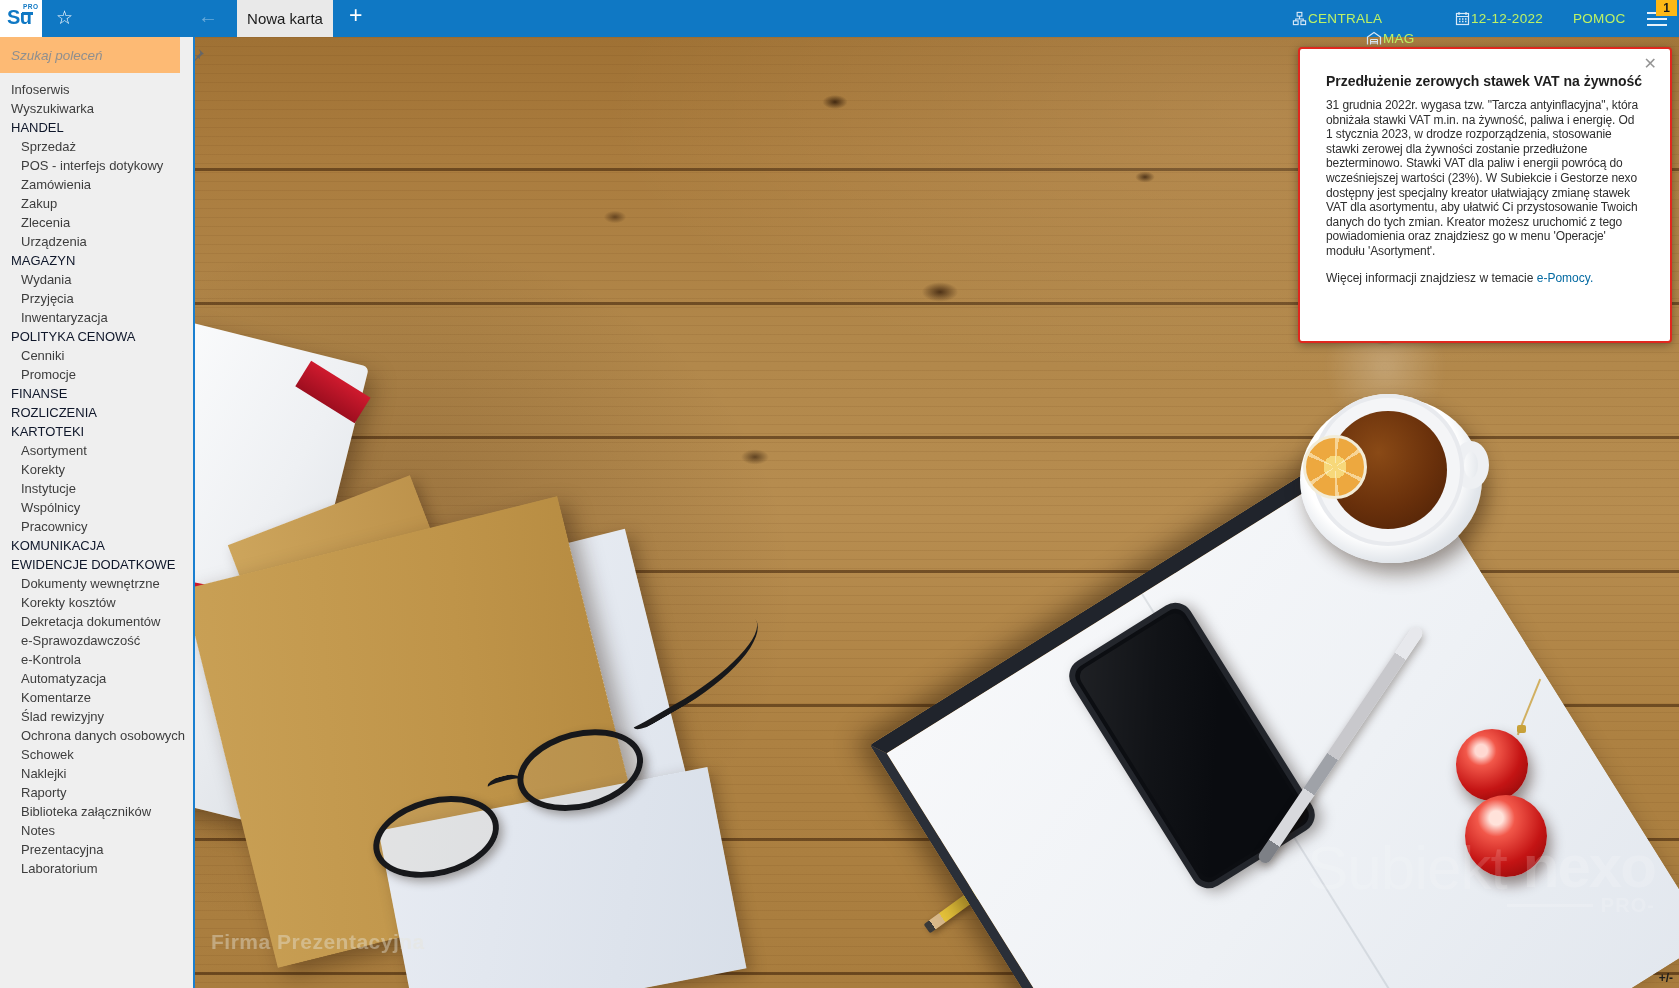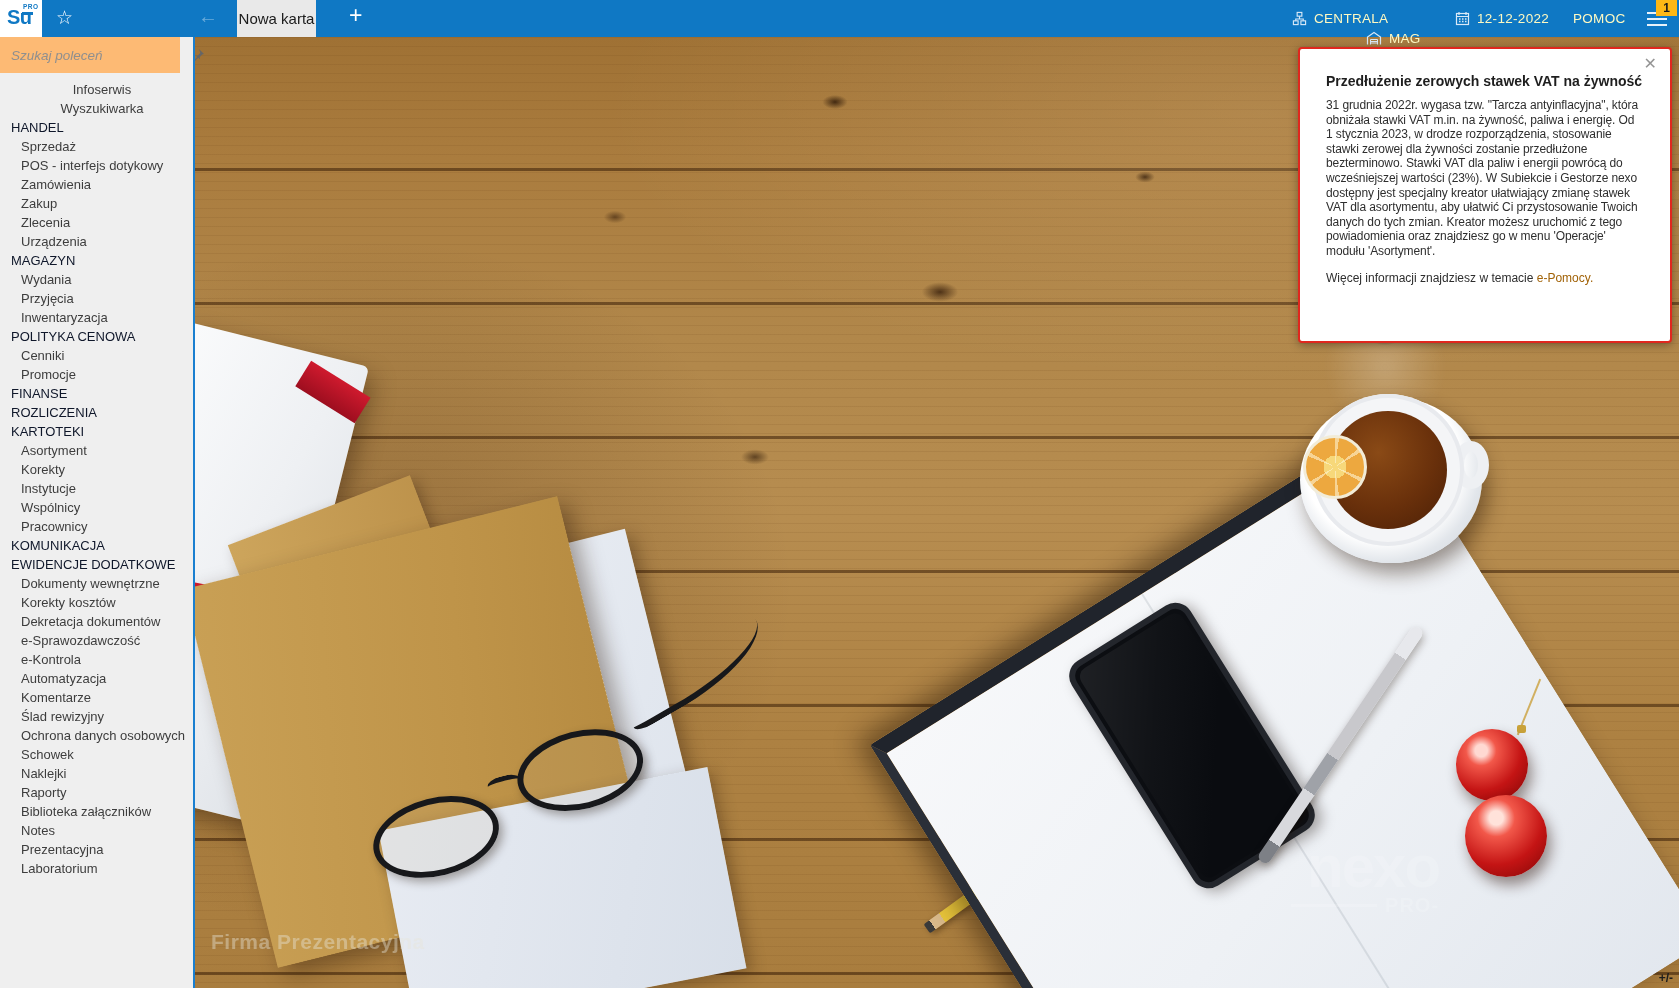--- a/index.html
+++ b/index.html
@@ -7,43 +7,43 @@
   *{box-sizing:border-box;}
 
   
   .topbar{position:absolute;top:0;left:0;width:1679px;height:37px;background:#0f78c4;z-index:30;}
   .logo{position:absolute;left:0;top:0;width:42px;height:37px;background:#fff;color:#0f78c4;}
   .logo-text{position:absolute;left:7px;top:6px;font-size:20px;font-weight:bold;letter-spacing:-0.5px;}
   .logo-bar{position:absolute;left:22px;top:12px;width:11px;height:2.5px;background:#0f78c4;}
   .logo-badge{position:absolute;left:23px;top:3px;font-size:6.5px;font-weight:bold;letter-spacing:0.5px;}
   .tb-star{position:absolute;left:56px;top:7px;font-size:19px;color:#fff;line-height:22px;}
   .tb-back{position:absolute;left:198px;top:5px;font-size:20px;color:rgba(255,255,255,0.38);}
-  .tb-tab{position:absolute;left:237px;top:0;width:79px;height:37px;background:#e9e9e9;
+  .tb-tab{position:absolute;left:237px;top:0;width:96px;height:37px;background:#e9e9e9;
     color:#1b1b1b;font-size:15px;text-align:center;line-height:37px;}
   .tb-plus{position:absolute;left:349px;top:2px;font-size:23px;font-weight:300;color:#fff;}
-  .tb-item{position:absolute;top:0;height:37px;display:flex;align-items:center;gap:7px;
-    color:#fef9c3;font-size:13.5px;letter-spacing:0.3px;}
+  .tb-item{position:absolute;top:0;height:37px;display:flex;align-items:center;gap:1px;
+    color:#bef264;font-size:13.5px;letter-spacing:0.3px;}
   .tb-centrala{left:1292px;} .tb-mag{left:1366px;margin-top:20px;} .tb-date{left:1455px;} .tb-pomoc{left:1573px;}
   .tb-burger{position:absolute;right:12px;top:12px;width:20px;height:14px;}
   .tb-burger i{display:block;width:20px;height:2px;background:#e8f2fa;margin-bottom:4px;}
   .tb-badge{position:absolute;right:2px;top:0;width:21px;height:16px;background:#fdb815;
     color:#1a1a1a;font-size:12px;font-weight:bold;text-align:center;line-height:16px;}
 
   
   .sidebar{position:absolute;top:37px;left:0;width:193px;bottom:0;background:#efefef;z-index:20;}
   .side-divider{position:absolute;top:37px;left:193px;width:2px;bottom:0;background:#1a7fd0;z-index:21;}
   .search{position:relative;width:180px;height:36px;background:#fdba74;display:flex;align-items:center;}
   .search input{flex:1;border:none;outline:none;background:transparent;font-family:"Liberation Sans",sans-serif;
     font-size:13.5px;padding-left:11px;color:#555;}
   .search input::placeholder{font-style:italic;color:#8f8f8f;opacity:1;}
   .pin{margin-right:9px;flex:0 0 auto;}
   .side-menu{padding-top:7px;}
   .mi{height:19px;line-height:19px;font-size:13px;color:#3d3d3d;padding-left:21px;white-space:nowrap;cursor:pointer;}
   .mi.section{color:#0f172a;padding-left:11px;}
-  .mi.root{padding-left:11px;text-align:center;}
+  .mi.root{padding-left:11px;}
 
   
   .photo{position:absolute;top:37px;left:195px;right:0;bottom:0;overflow:hidden;
     background:
       radial-gradient(600px 500px at 12% 58%, rgba(60,30,5,0.28), transparent 70%),
       radial-gradient(1100px 450px at 72% 8%, rgba(255,232,190,0.14), transparent 60%),
       repeating-linear-gradient(180deg, rgba(70,38,8,0) 0 131px, rgba(58,30,6,0.55) 131px 134px),
       repeating-linear-gradient(180deg, rgba(95,55,15,0.10) 0 1px, rgba(0,0,0,0) 1px 9px),
       linear-gradient(180deg,#9f7134 0,#aa7c3e 120px,#b1874a 300px,#b78d50 480px,#ad8142 700px,#a97d3e 100%);}
   .knots{position:absolute;inset:0;background-image:
@@ -131,21 +131,21 @@
   .corner-hint{position:absolute;right:6px;bottom:3px;font-size:12px;font-weight:bold;color:#1d1d1d;}
 
   
   .notif{position:absolute;left:1298px;top:47px;width:374px;height:296px;background:#fff;
     border:2px solid #e0271e;border-radius:4px;z-index:40;box-shadow:0 2px 10px rgba(0,0,0,0.35);
     padding:24px 26px 0 26px;}
   .notif-close{position:absolute;top:7px;right:13px;font-size:16px;color:#949494;cursor:pointer;line-height:16px;}
   .notif-title{font-size:14px;font-weight:bold;color:#1e1e1e;margin-bottom:9px;}
   .notif-body{font-size:12px;line-height:14.6px;color:#2e2e2e;letter-spacing:-0.1px;}
   .notif-more{margin-top:12px;font-size:12px;color:#2e2e2e;}
-  .notif-link{color:#a16207;cursor:pointer;}
+  .notif-link{color:#0369a1;cursor:pointer;}
   .notif-actions{margin-top:12px;display:flex;align-items:center;}
   .btn-primary{background:#1b7ec4;color:#fff;font-size:12px;font-weight:bold;padding:6px 12px;
     border-radius:2px;letter-spacing:0.4px;cursor:pointer;}
   .btn-flat{color:#1b7ec4;font-size:12px;font-weight:bold;letter-spacing:0.4px;margin-left:26px;cursor:pointer;}
 </style>
 </head>
 <body>
 
 <div class="topbar">
   <div class="logo">
@@ -287,20 +287,21 @@
   <div class="shape lemon"></div>
 
   <div class="shape b-string"></div>
   <div class="shape b-cap"></div>
   <div class="shape bauble b1"></div>
   <div class="shape bauble b2"></div>
 
   <div class="company">Firma Prezentacyjna</div>
 
   <div class="wm">
+    <span class="wm-subiekt">Subiekt</span>
     <span class="wm-nexo-wrap">
       <span class="wm-nexo">nexo</span>
       <span class="wm-pro">
         <i class="wm-dash"></i>
         <span>PRO-</span>
       </span>
     </span>
   </div>
 
   <div class="corner-hint">+/-</div>

